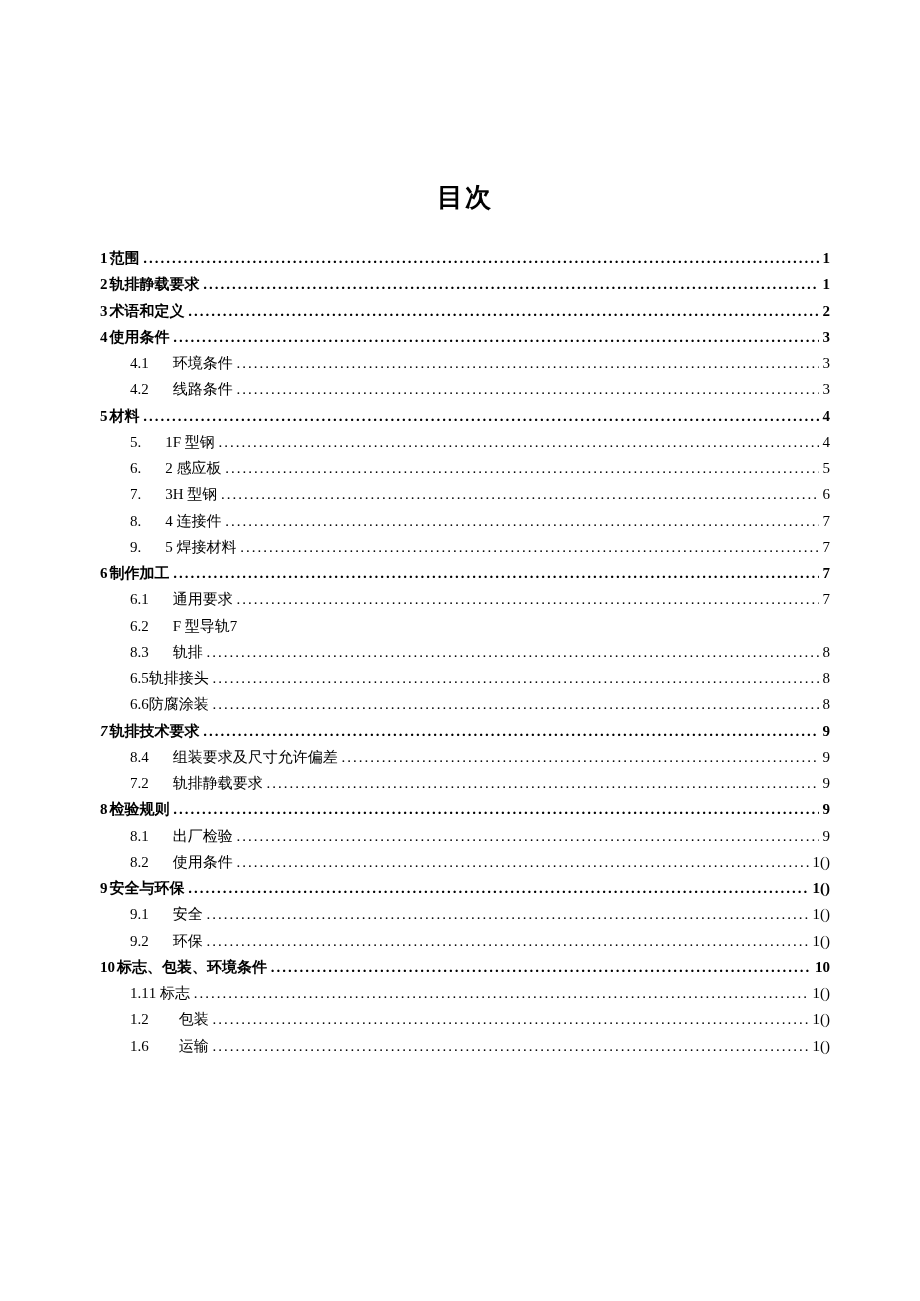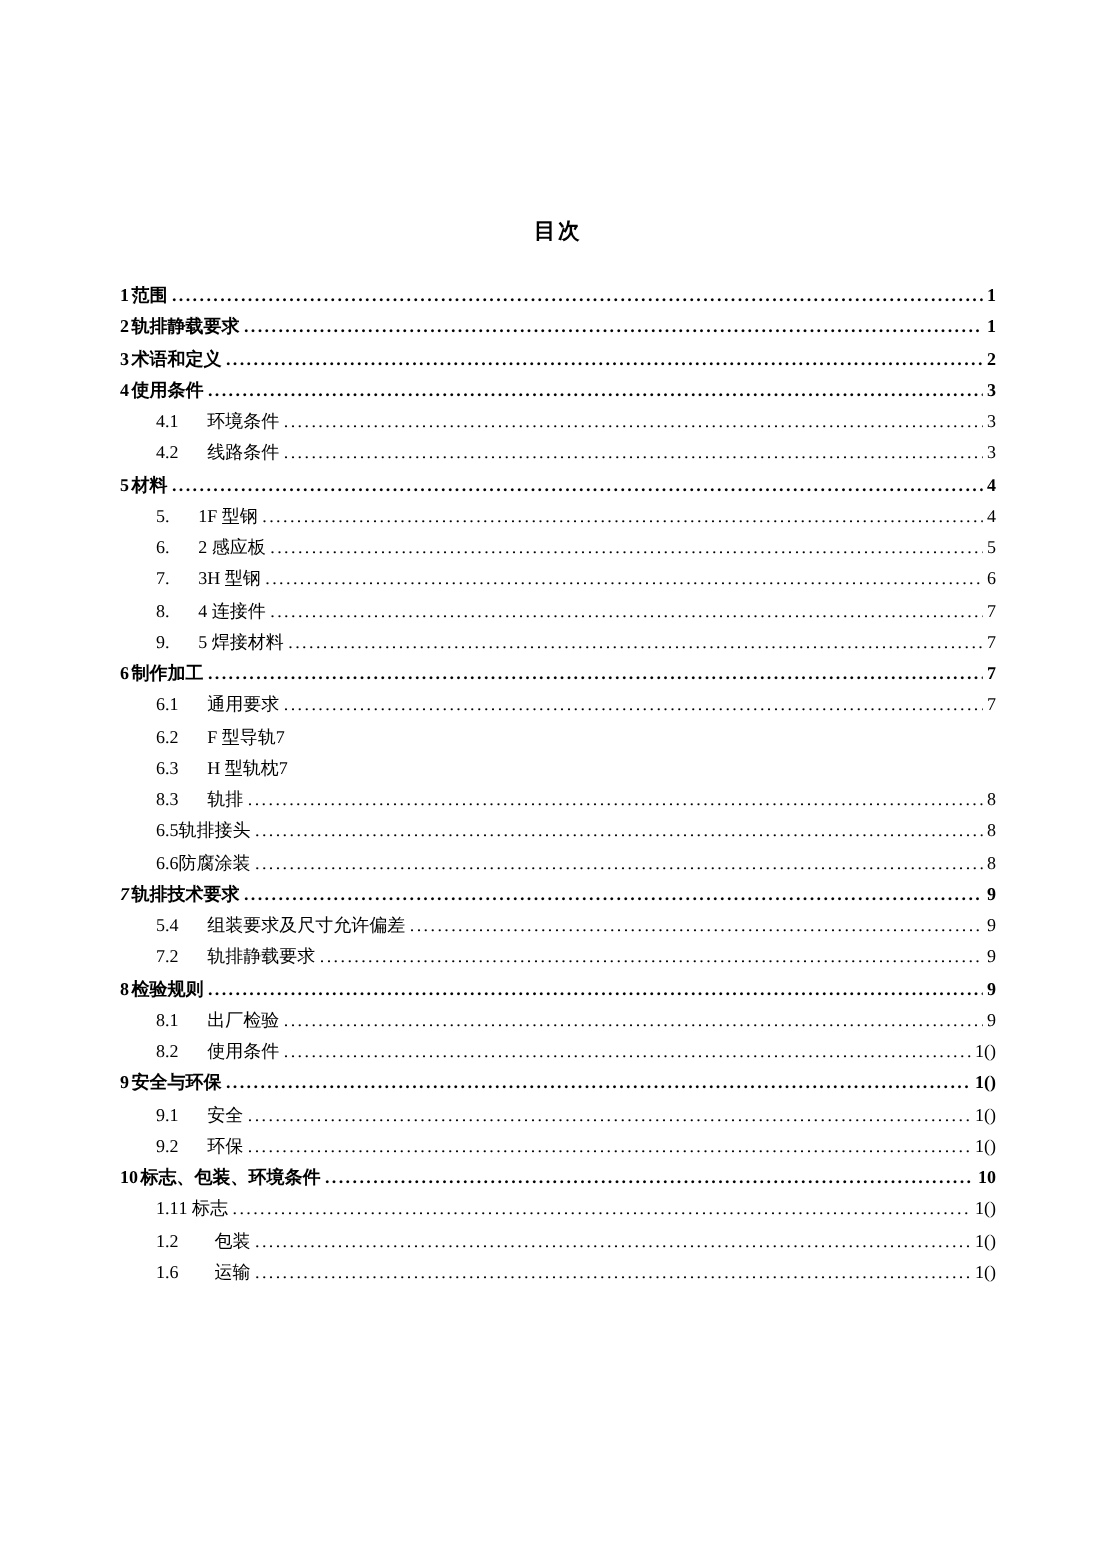--- a/index.html
+++ b/index.html
@@ -12,21 +12,21 @@
   }
   .page {
     width: 920px;
     height: 1301px;
     padding: 180px 90px 0 100px;
     box-sizing: border-box;
     position: relative;
   }
   .title {
     text-align: center;
-    font-size: 18px;
+    font-size: 26px;
     font-weight: bold;
     margin-bottom: 30px;
     letter-spacing: 2px;
   }
   .toc {
     font-size: 15px;
     line-height: 1.75;
   }
   .toc-row {
     display: flex;
@@ -166,26 +166,20 @@
         <span style="flex: 0 0 auto;">&nbsp;</span>
         <span class="dots"></span>
         <span class="page-num">7</span>
       </div>
       <div class="toc-row indent-1 nodots">
         <span class="num gap-num-wide">6.2</span>
         <span class="label">F 型导轨7</span>
         <span style="flex: 0 0 auto;">&nbsp;</span>
         <span class="dots"></span>
       </div>
-      <div class="toc-row indent-1 nodots">
-        <span class="num gap-num-wide">6.3</span>
-        <span class="label">H 型轨枕7</span>
-        <span style="flex: 0 0 auto;">&nbsp;</span>
-        <span class="dots"></span>
-      </div>
       <div class="toc-row indent-1">
         <span class="num gap-num-wide">8.3</span>
         <span class="label">轨排</span>
         <span style="flex: 0 0 auto;">&nbsp;</span>
         <span class="dots"></span>
         <span class="page-num">8</span>
       </div>
       <div class="toc-row indent-1">
         <span class="num gap-num-tight">6.5</span>
         <span class="label">轨排接头</span>
@@ -201,21 +195,21 @@
         <span class="page-num">8</span>
       </div>
       <div class="toc-row indent-0 bold">
         <span class="num  italic" style="margin-right: 2px;">7</span>
         <span class="label">轨排技术要求</span>
         <span style="flex: 0 0 auto;">&nbsp;</span>
         <span class="dots"></span>
         <span class="page-num">9</span>
       </div>
       <div class="toc-row indent-1">
-        <span class="num gap-num-wide">5.4</span>
+        <span class="num gap-num-wide">8.4</span>
         <span class="label">组装要求及尺寸允许偏差</span>
         <span style="flex: 0 0 auto;">&nbsp;</span>
         <span class="dots"></span>
         <span class="page-num">9</span>
       </div>
       <div class="toc-row indent-1">
         <span class="num gap-num-wide">7.2</span>
         <span class="label">轨排静载要求</span>
         <span style="flex: 0 0 auto;">&nbsp;</span>
         <span class="dots"></span>

